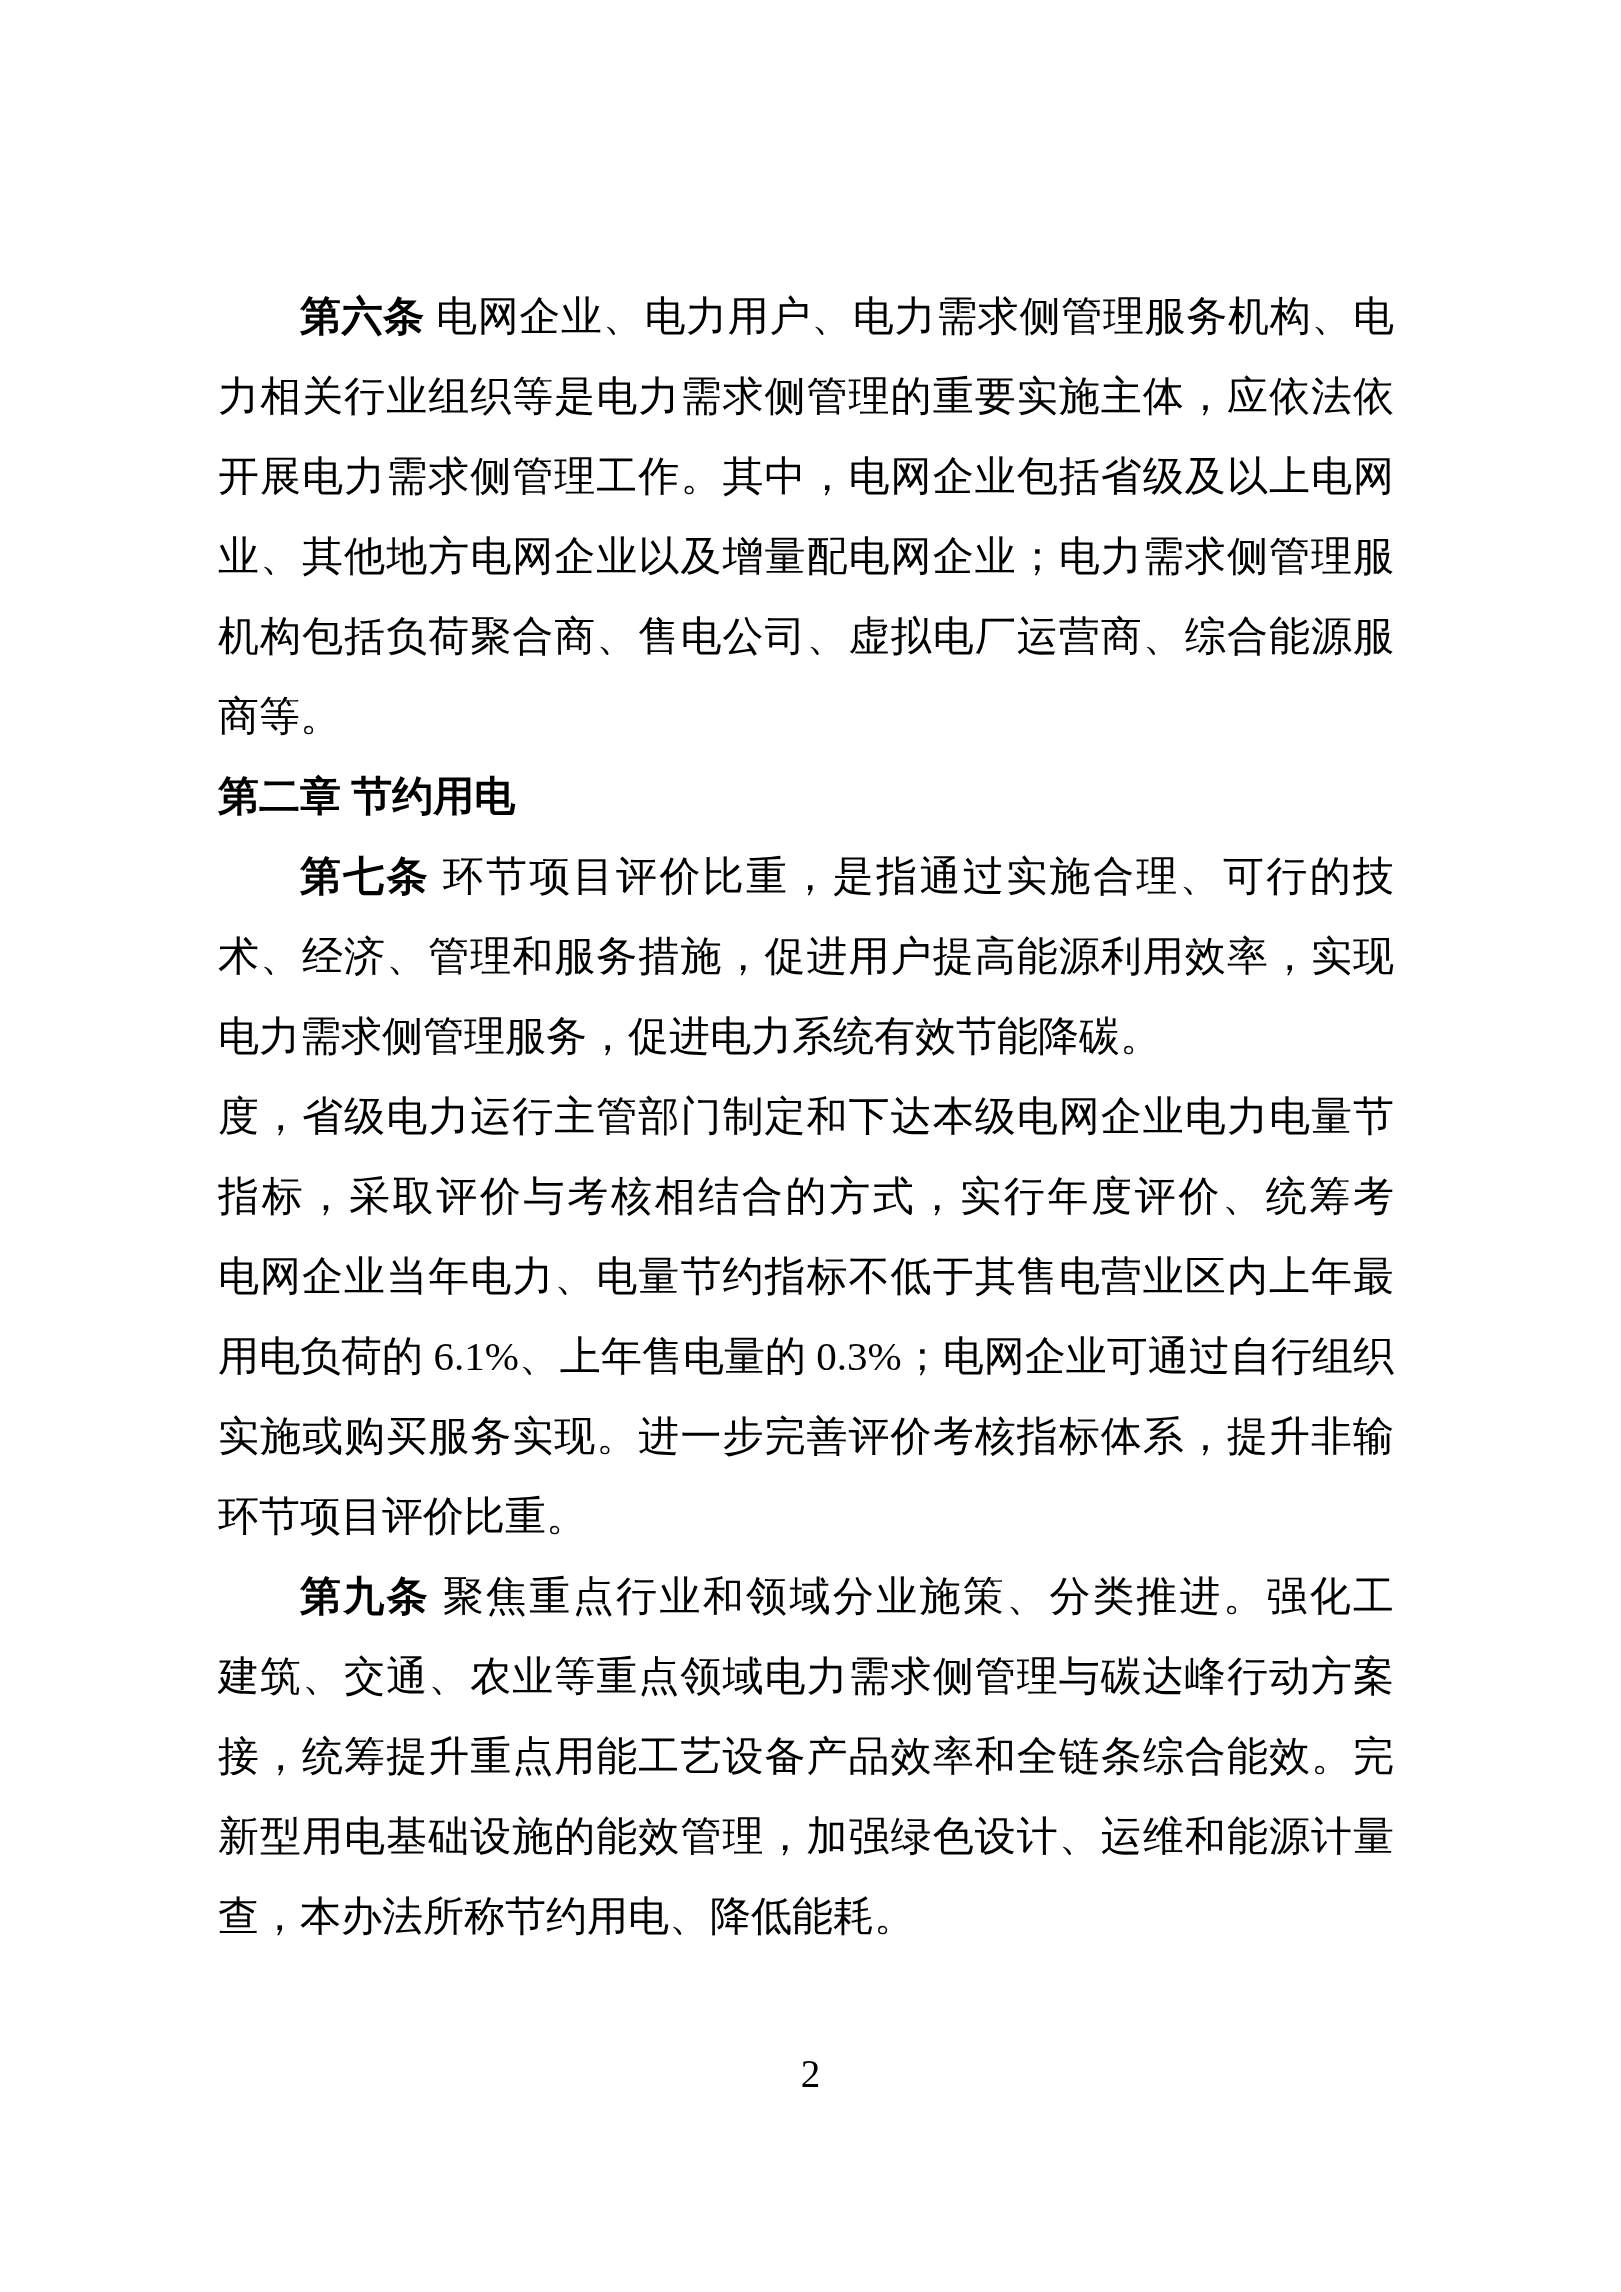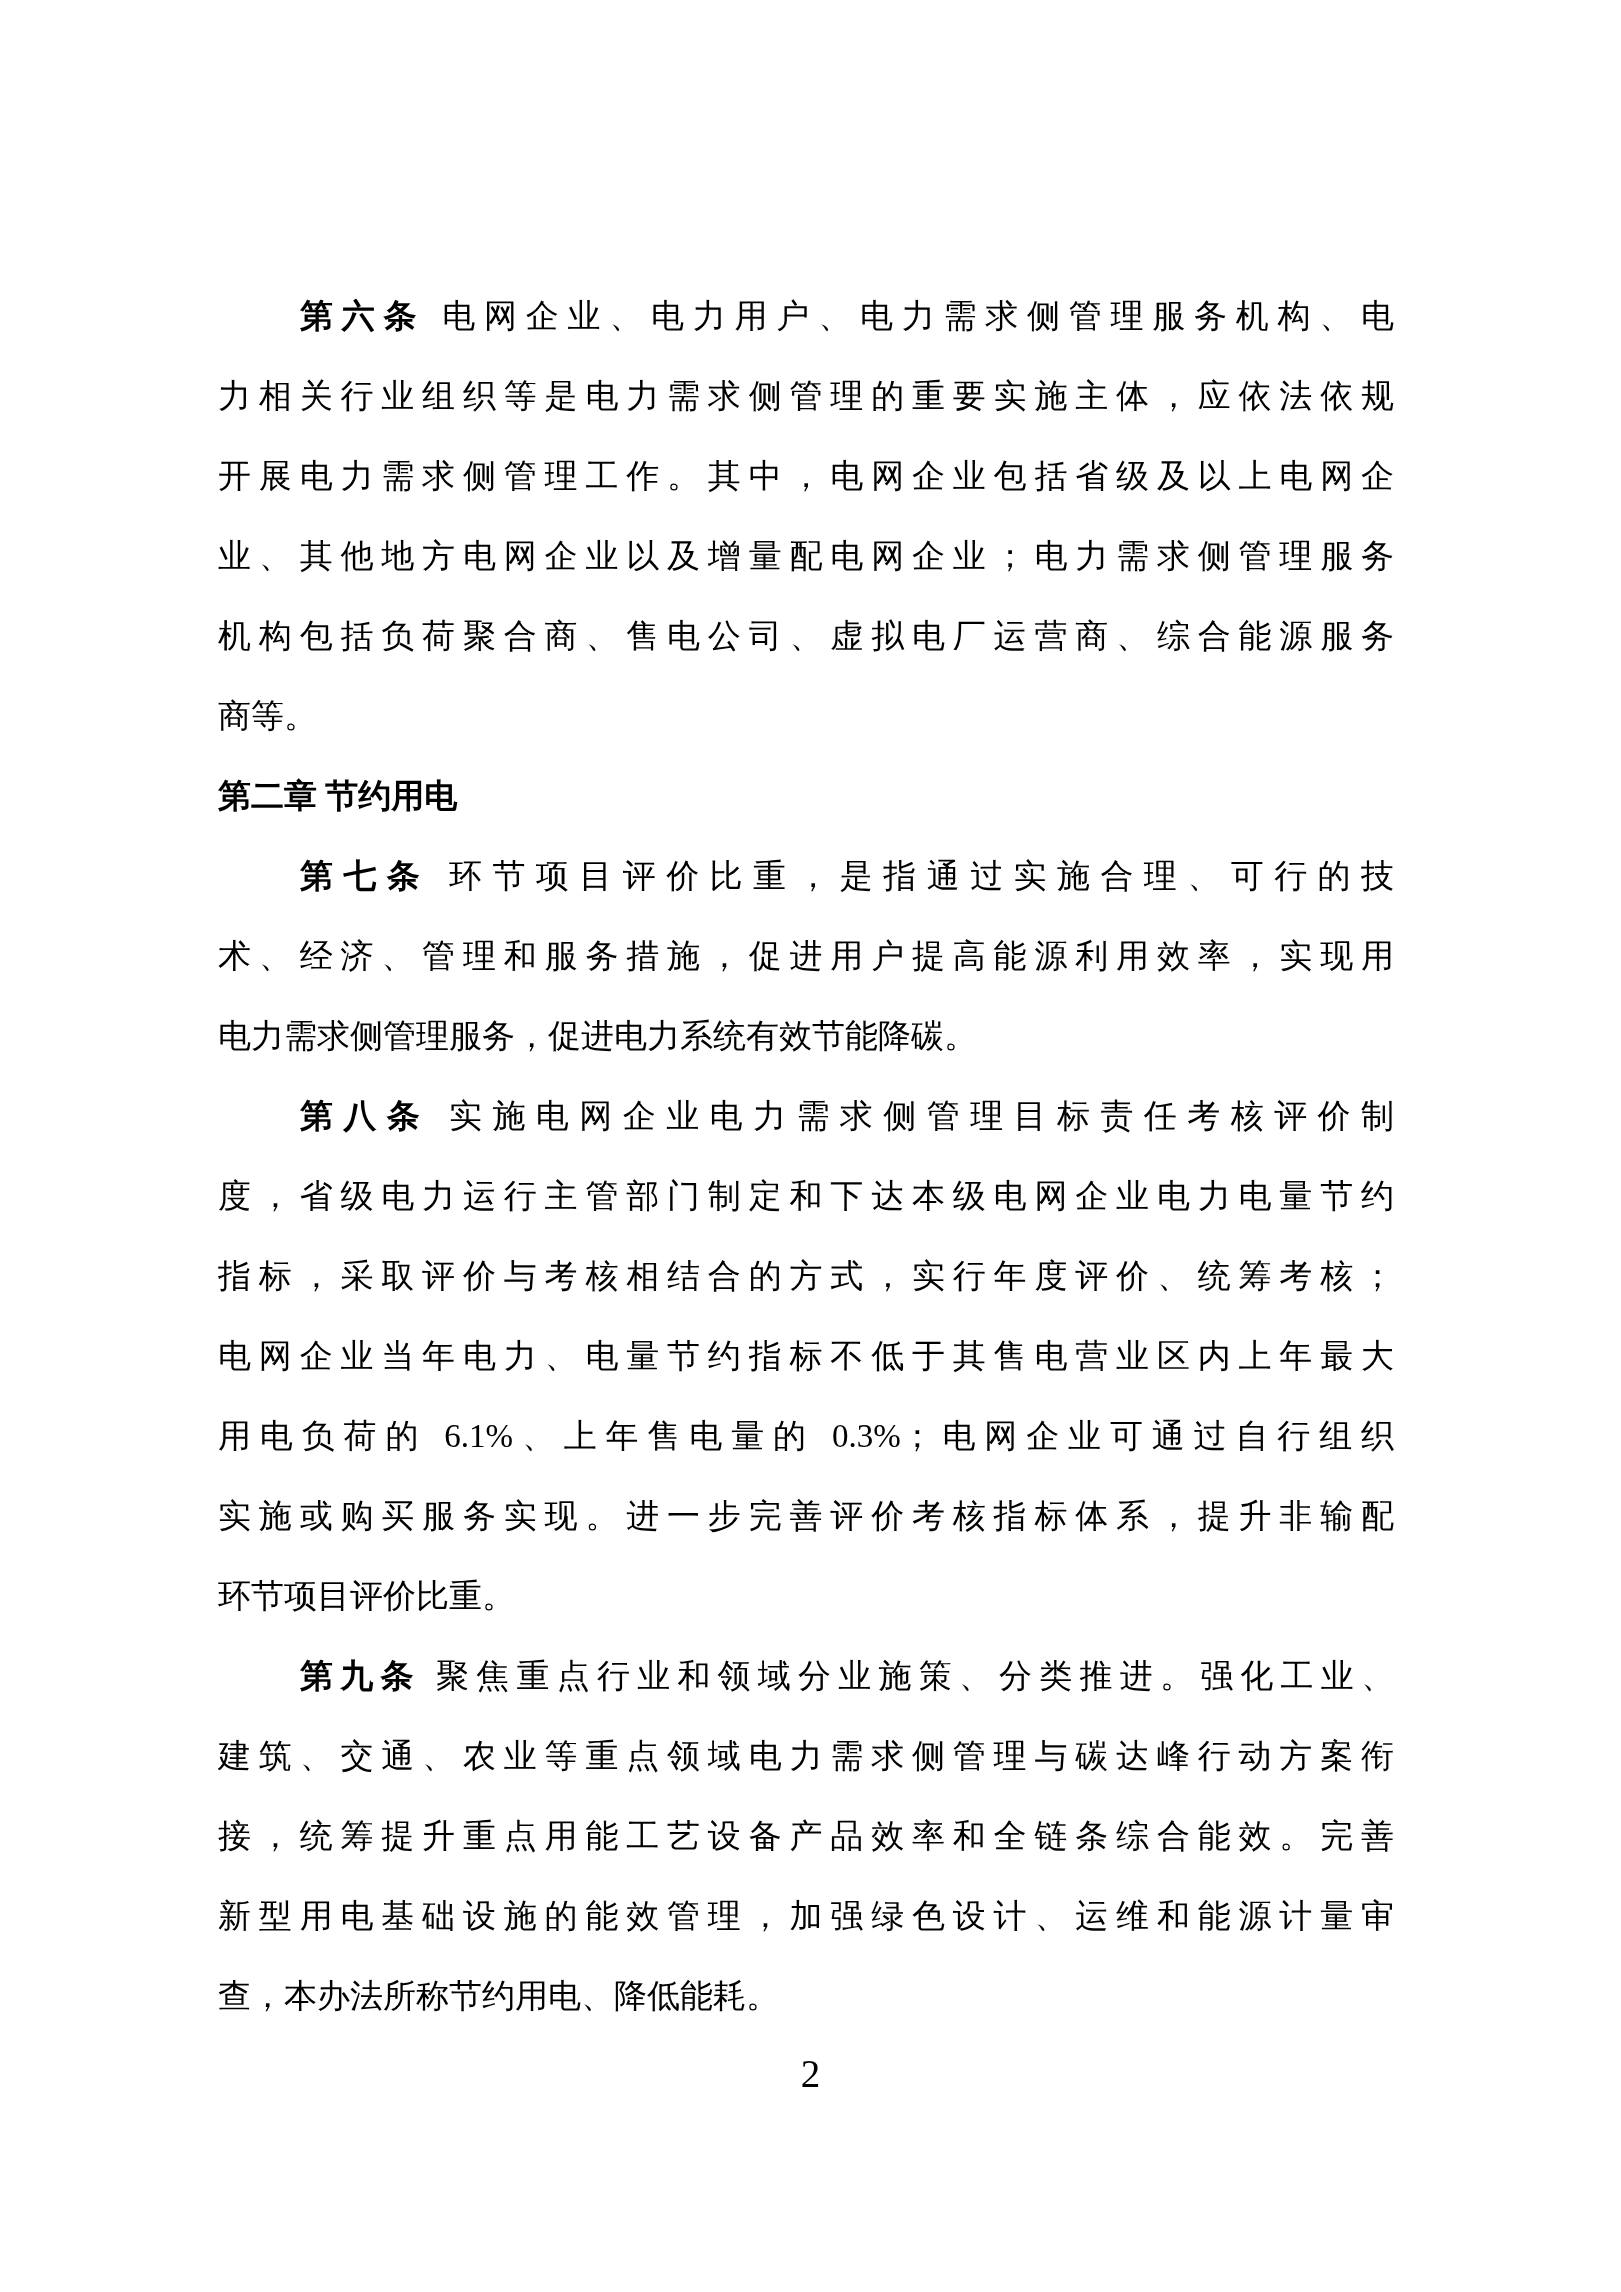--- a/index.html
+++ b/index.html
@@ -18,21 +18,21 @@
   }
   #doc {
     position: absolute;
     left: 218px;
     top: 276px;
     width: 1176px;
   }
   .line {
     height: 80px;
     line-height: 80px;
-    font-size: 33px;
+    font-size: 41px;
     white-space: nowrap;
     color: #000000;
   }
   .line.full {
     white-space: normal;
     text-align: justify;
     text-justify: inter-character;
     text-align-last: justify;
     overflow: hidden;
   }
@@ -70,21 +70,20 @@
     <div class="line full"><span>业、其他地方电网企业以及增量配电网企业；电力需求侧管理服务</span></div>
     <div class="line full"><span>机构包括负荷聚合商、售电公司、虚拟电厂运营商、综合能源服务</span></div>
     <div class="line"><span>商等。</span></div>
 
     <div class="line heading">第二章 节约用电</div>
 
     <div class="line full indent"><span class="b">第七条</span><span> 环节项目评价比重，是指通过实施合理、可行的技</span></div>
     <div class="line full"><span>术、经济、管理和服务措施，促进用户提高能源利用效率，实现用</span></div>
     <div class="line"><span>电力需求侧管理服务，促进电力系统有效节能降碳。</span></div>
 
-    <div class="line full indent"><span class="b">第八条</span><span> 实施电网企业电力需求侧管理目标责任考核评价制</span></div>
     <div class="line full"><span>度，省级电力运行主管部门制定和下达本级电网企业电力电量节约</span></div>
     <div class="line full"><span>指标，采取评价与考核相结合的方式，实行年度评价、统筹考核；</span></div>
     <div class="line full"><span>电网企业当年电力、电量节约指标不低于其售电营业区内上年最大</span></div>
     <div class="line full"><span>用电负荷的 6.1%、上年售电量的 0.3%；电网企业可通过自行组织</span></div>
     <div class="line full"><span>实施或购买服务实现。进一步完善评价考核指标体系，提升非输配</span></div>
     <div class="line"><span>环节项目评价比重。</span></div>
 
     <div class="line full indent"><span class="b">第九条</span><span> 聚焦重点行业和领域分业施策、分类推进。强化工业、</span></div>
     <div class="line full"><span>建筑、交通、农业等重点领域电力需求侧管理与碳达峰行动方案衔</span></div>
     <div class="line full"><span>接，统筹提升重点用能工艺设备产品效率和全链条综合能效。完善</span></div>

